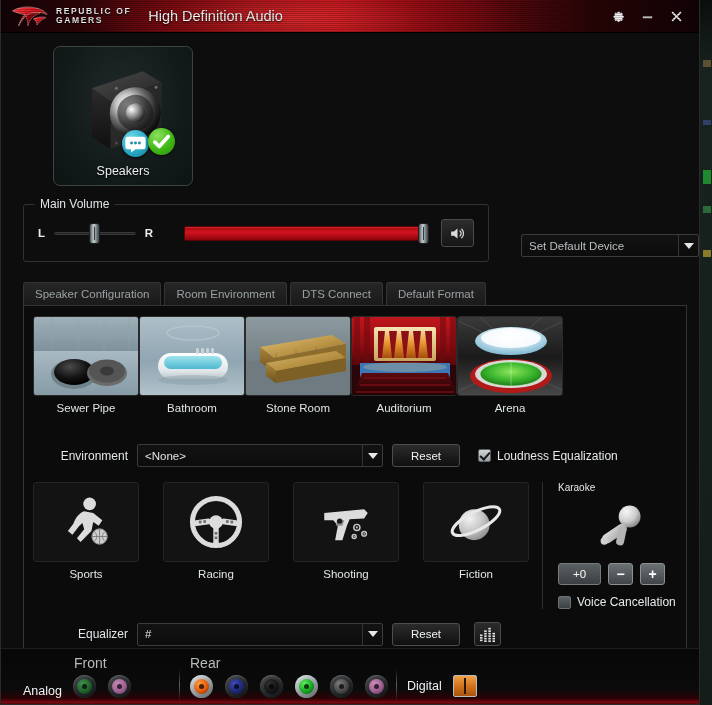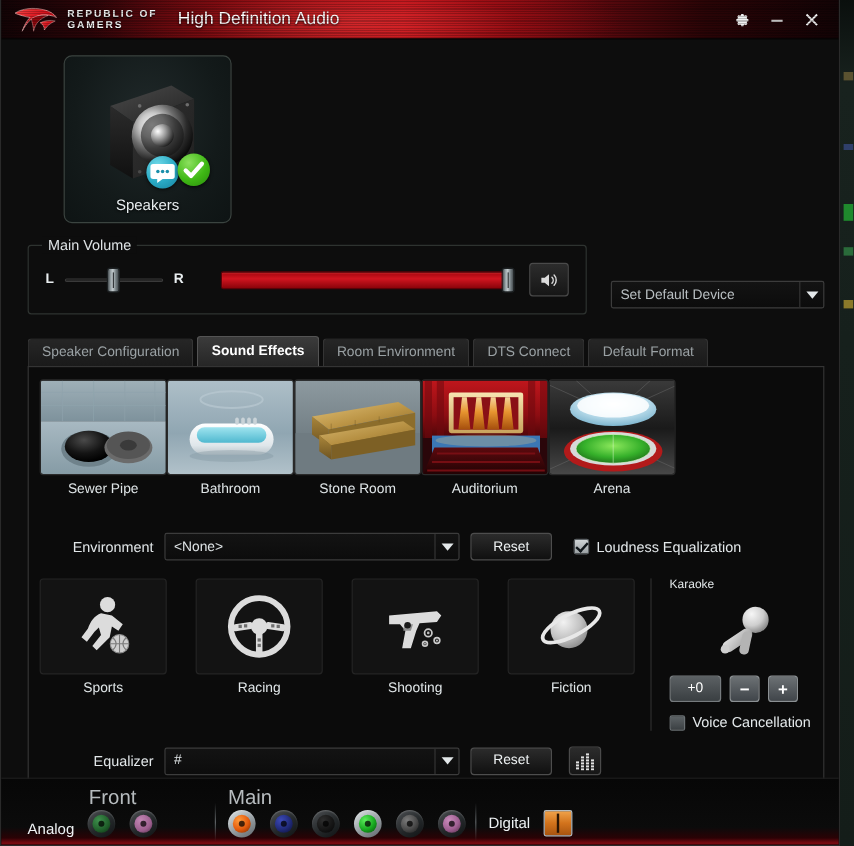--- a/index.html
+++ b/index.html
@@ -206,21 +206,21 @@
 
   .icon-btn {
     width: 33px; height: 28px;
     background: linear-gradient(180deg,#2c2c2c 0%, #161616 100%);
     border: 1px solid #4a4a4a;
     border-radius: 3px;
     display: flex; align-items: center; justify-content: center;
     cursor: pointer;
   }
 
-  #default-device-wrap { margin-left: 20px; padding-top: 30px; }
+  #default-device-wrap { margin-left: 32px; padding-top: 30px; }
 
   
   .combo {
     height: 23px;
     background: linear-gradient(180deg,#131313 0%, #0c0c0c 100%);
     border: 1px solid #3c3c3c;
     border-radius: 2px;
     display: flex; align-items: center;
     cursor: pointer;
   }
@@ -410,21 +410,21 @@
   #connector-bar {
     position: absolute;
     left: 0; right: 0; bottom: 0;
     height: 57px;
     background: linear-gradient(180deg,#070707 0%, #0b0b0b 72%, #2a0205 88%, #7d0a11 96%, #1a0204 100%);
     border-top: 1px solid #1d1d1d;
   }
   .jack-group { position: absolute; display: flex; align-items: center; }
   .jack-caption {
     position: absolute;
-    font-size: 17px;
+    font-size: 14px;
     color: #b6bbbe;
   }
   .side-label { font-size: 12.5px; color: #eef2f4; }
   .jacks { display: flex; gap: 12px; margin-left: 11px; }
   .jack {
     width: 23px; height: 23px;
     border-radius: 50%;
     position: relative;
     cursor: pointer;
   }
@@ -621,21 +621,20 @@
           <div class="combo-value">Set Default Device</div>
           <div class="combo-arrow">
               <i></i>
             </div>
         </div>
       </div>
     </div>
 
     <div id="tab-bar">
       <div class="tab">Speaker Configuration</div>
-      <div class="tab active">Sound Effects</div>
       <div class="tab">Room Environment</div>
       <div class="tab">DTS Connect</div>
       <div class="tab">Default Format</div>
     </div>
 
     <div id="tab-panel">
 
       <div id="env-thumbs">
 
         <div class="env-item">
@@ -1014,21 +1013,21 @@
               <rect x="16" y="16" width="3" height="2"></rect>
             </g>
           </svg>
         </div>
       </div>
     </div>
 
     <div id="connector-bar">
 
       <div class="jack-caption" style="left:73px; top:6px;">Front</div>
-      <div class="jack-caption" style="left:189px; top:6px;">Main</div>
+      <div class="jack-caption" style="left:189px; top:6px;">Rear</div>
 
       <div class="jack-group" style="left:22px; top:26px;align-items:flex-end;">
         <div class="side-label">Analog</div>
         <div class="jacks">
           <div class="jack">
             <div class="ring"></div>
             <div class="hole" style="background:radial-gradient(circle at 35% 30%, #3f8f4d, #1f5e2a 60%, #0c2a12 100%);"></div>
           </div>
           <div class="jack">
             <div class="ring"></div>

